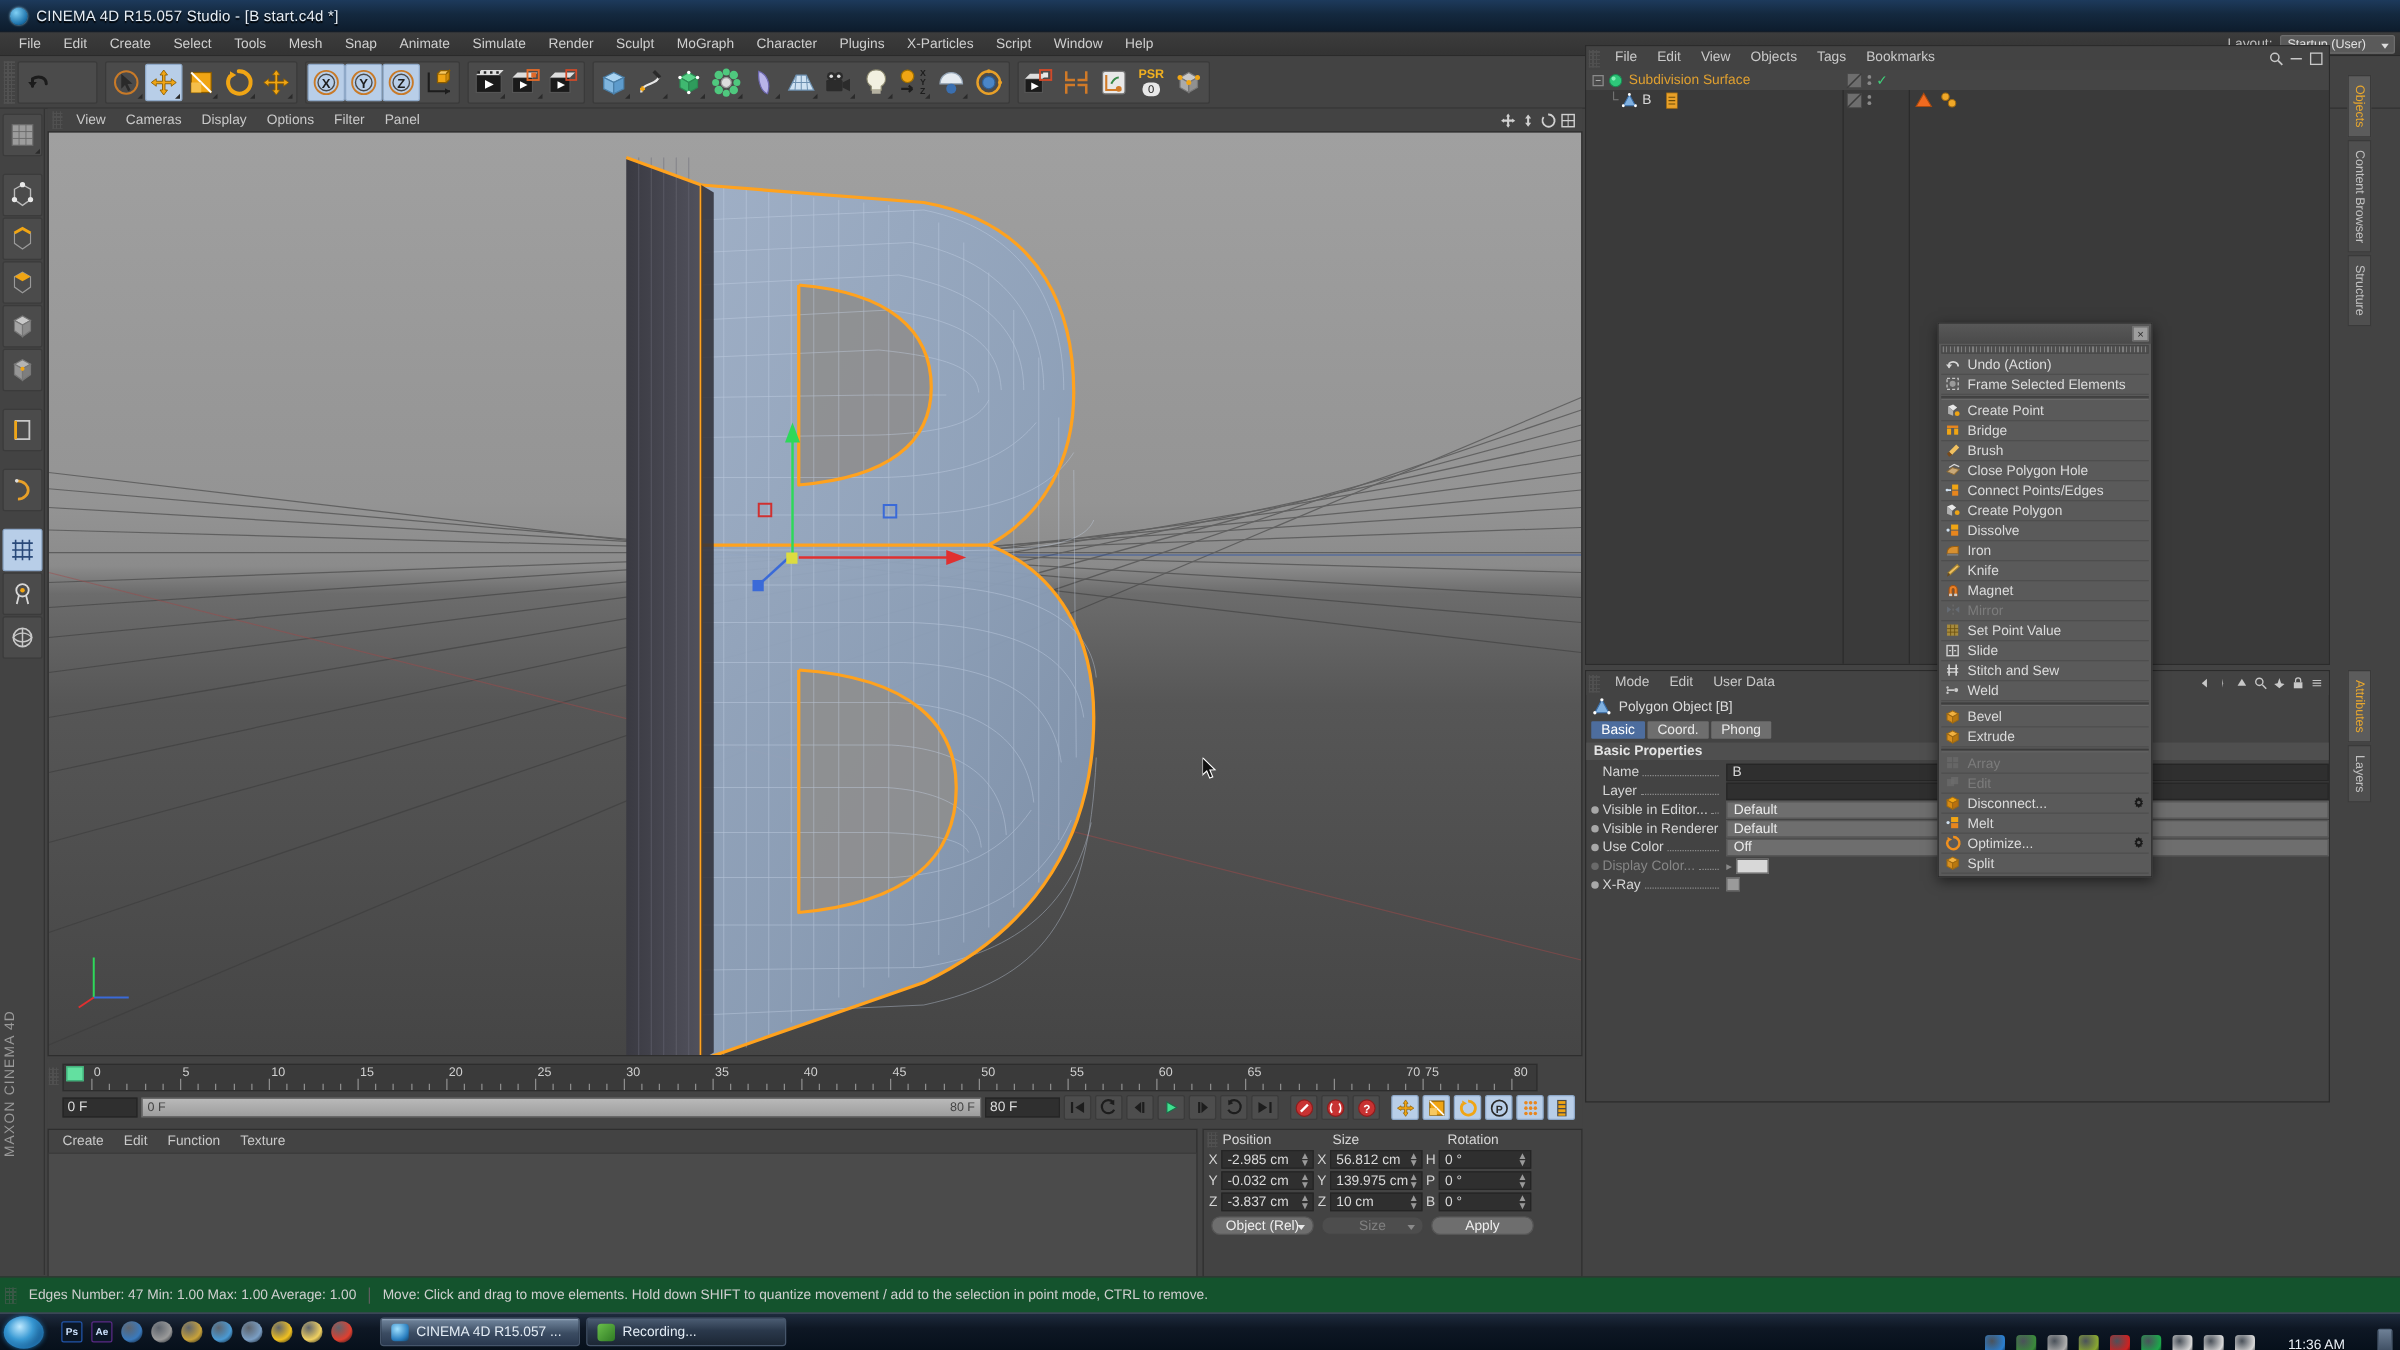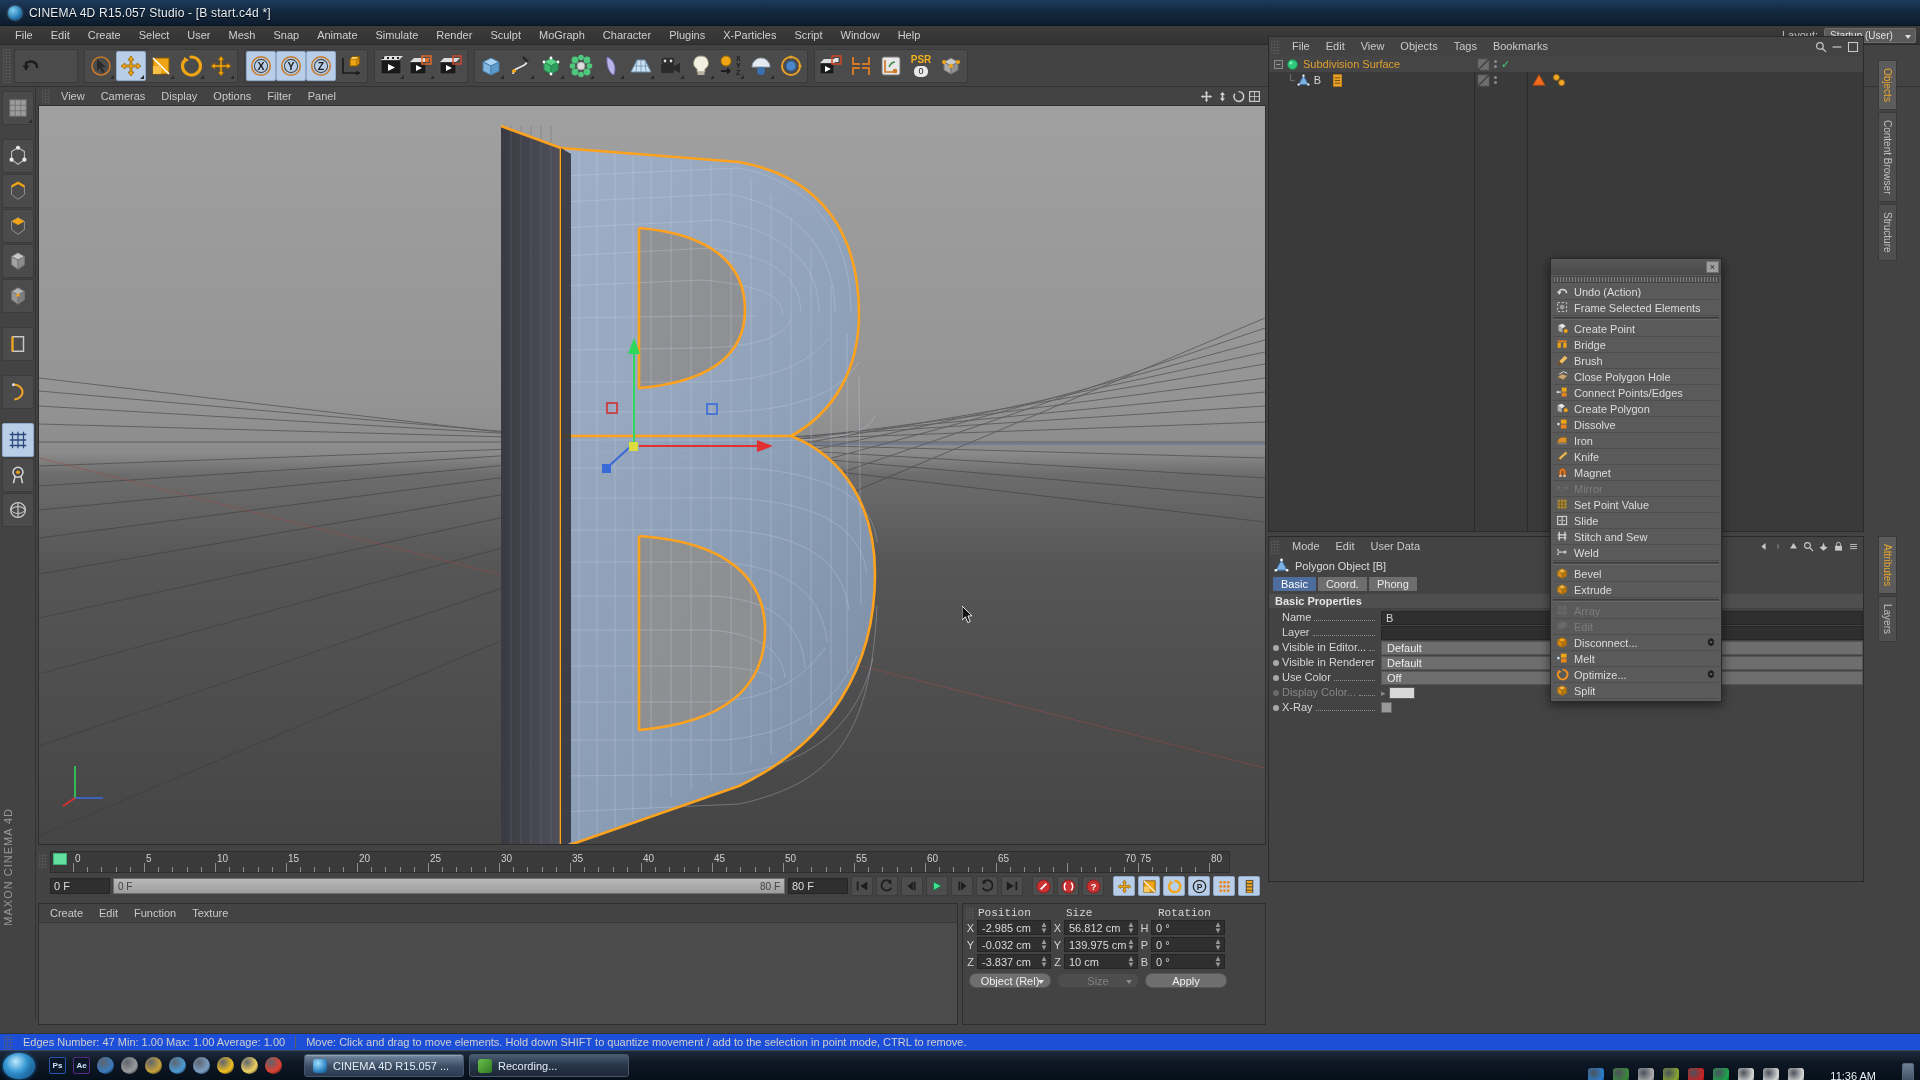--- a/index.html
+++ b/index.html
@@ -156,36 +156,36 @@
   .tbtn-sm.sel{background:#b8cee8;border-color:#8ea9c9;}
 
   
   .matmgr{position:absolute;left:38px;top:903px;width:920px;height:122px;background:#434343;border:1px solid #2e2e2e;}
   .matbar{height:18px;display:flex;align-items:center;padding-left:3px;}
   .matbar .mm{padding:0 8px;font-size:11px;color:#cacaca;}
   .matbody{height:calc(100% - 18px);background:#4b4b4b;border-top:1px solid #383838;}
 
   
   .coord{position:absolute;left:962px;top:903px;width:304px;height:122px;background:#434343;border:1px solid #2e2e2e;}
-  .coordhdr{display:flex;height:15px;align-items:flex-end;font-size:11px;color:#d7d7d7;padding-left:3px;font-family:Liberation Mono, monospace;}
+  .coordhdr{display:flex;height:15px;align-items:center;font-size:11px;color:#d7d7d7;padding-left:3px;}
   .coordhdr .cgrip{width:8px;height:12px;background:
       repeating-linear-gradient(0deg,#5d5d5d 0 1px,transparent 1px 3px),
       repeating-linear-gradient(90deg,#5d5d5d 0 1px,transparent 1px 3px);opacity:.5;margin-right:4px;}
   .crow{display:flex;align-items:center;height:17px;gap:2px;padding:0 3px;}
   .caxis{width:9px;font-size:11px;color:#d4d4d4;text-align:center;}
   .cfld{width:74px;height:15px;background:#2f2f2f;border:1px solid #252525;color:#dadada;font-size:11px;
     padding:0 10px 0 4px;line-height:14px;position:relative;}
   .cfld .sp{position:absolute;right:2px;top:1px;font-size:8px;color:#9a9a9a;line-height:6px;}
   .crow2{display:flex;align-items:center;height:18px;gap:6px;padding:2px 4px 0 6px;}
   .cbtn{height:15px;background:#6e6e6e;border:1px solid #565656;color:#efefef;border-radius:7px;
     font-size:11px;line-height:14px;text-align:center;}
   .cbtn.dim{background:#4d4d4d;color:#808080;border-color:#444;}
 
   
-  .statusbar{position:absolute;left:0;bottom:30px;width:1920px;height:17px;background:#1d4ed8;
+  .statusbar{position:absolute;left:0;bottom:30px;width:1920px;height:29px;background:#14532d;
     display:flex;align-items:center;font-size:11px;color:#cfcfcf;border-top:1px solid #333;}
   .statusbar .sgrip{width:9px;height:13px;margin:0 4px;background:
       repeating-linear-gradient(0deg,#5d5d5d 0 1px,transparent 1px 3px),
       repeating-linear-gradient(90deg,#5d5d5d 0 1px,transparent 1px 3px);opacity:.5;}
   .statusbar .sseg{padding:0 6px;white-space:nowrap;}
   .statusbar .sdiv{width:1px;height:13px;background:#5e5e5e;margin:0 4px;}
 
   
   .taskbar{position:absolute;left:0;bottom:0;width:1920px;height:30px;
     background:linear-gradient(180deg,#1e2b3d 0%,#0e1724 40%,#06101b 100%);
@@ -235,21 +235,21 @@
     <div class="wicon"></div>
     <div class="wtitle">CINEMA 4D R15.057 Studio - [B start.c4d *]</div>
   </div>
 
   <div class="menubar">
     <div id="menuItems" style="display:flex;align-items:center;">
         <div class="mi">File</div>
         <div class="mi">Edit</div>
         <div class="mi">Create</div>
         <div class="mi">Select</div>
-        <div class="mi">User</div>
+        <div class="mi">Tools</div>
         <div class="mi">Mesh</div>
         <div class="mi">Snap</div>
         <div class="mi">Animate</div>
         <div class="mi">Simulate</div>
         <div class="mi">Render</div>
         <div class="mi">Sculpt</div>
         <div class="mi">MoGraph</div>
         <div class="mi">Character</div>
         <div class="mi">Plugins</div>
         <div class="mi">X-Particles</div>

